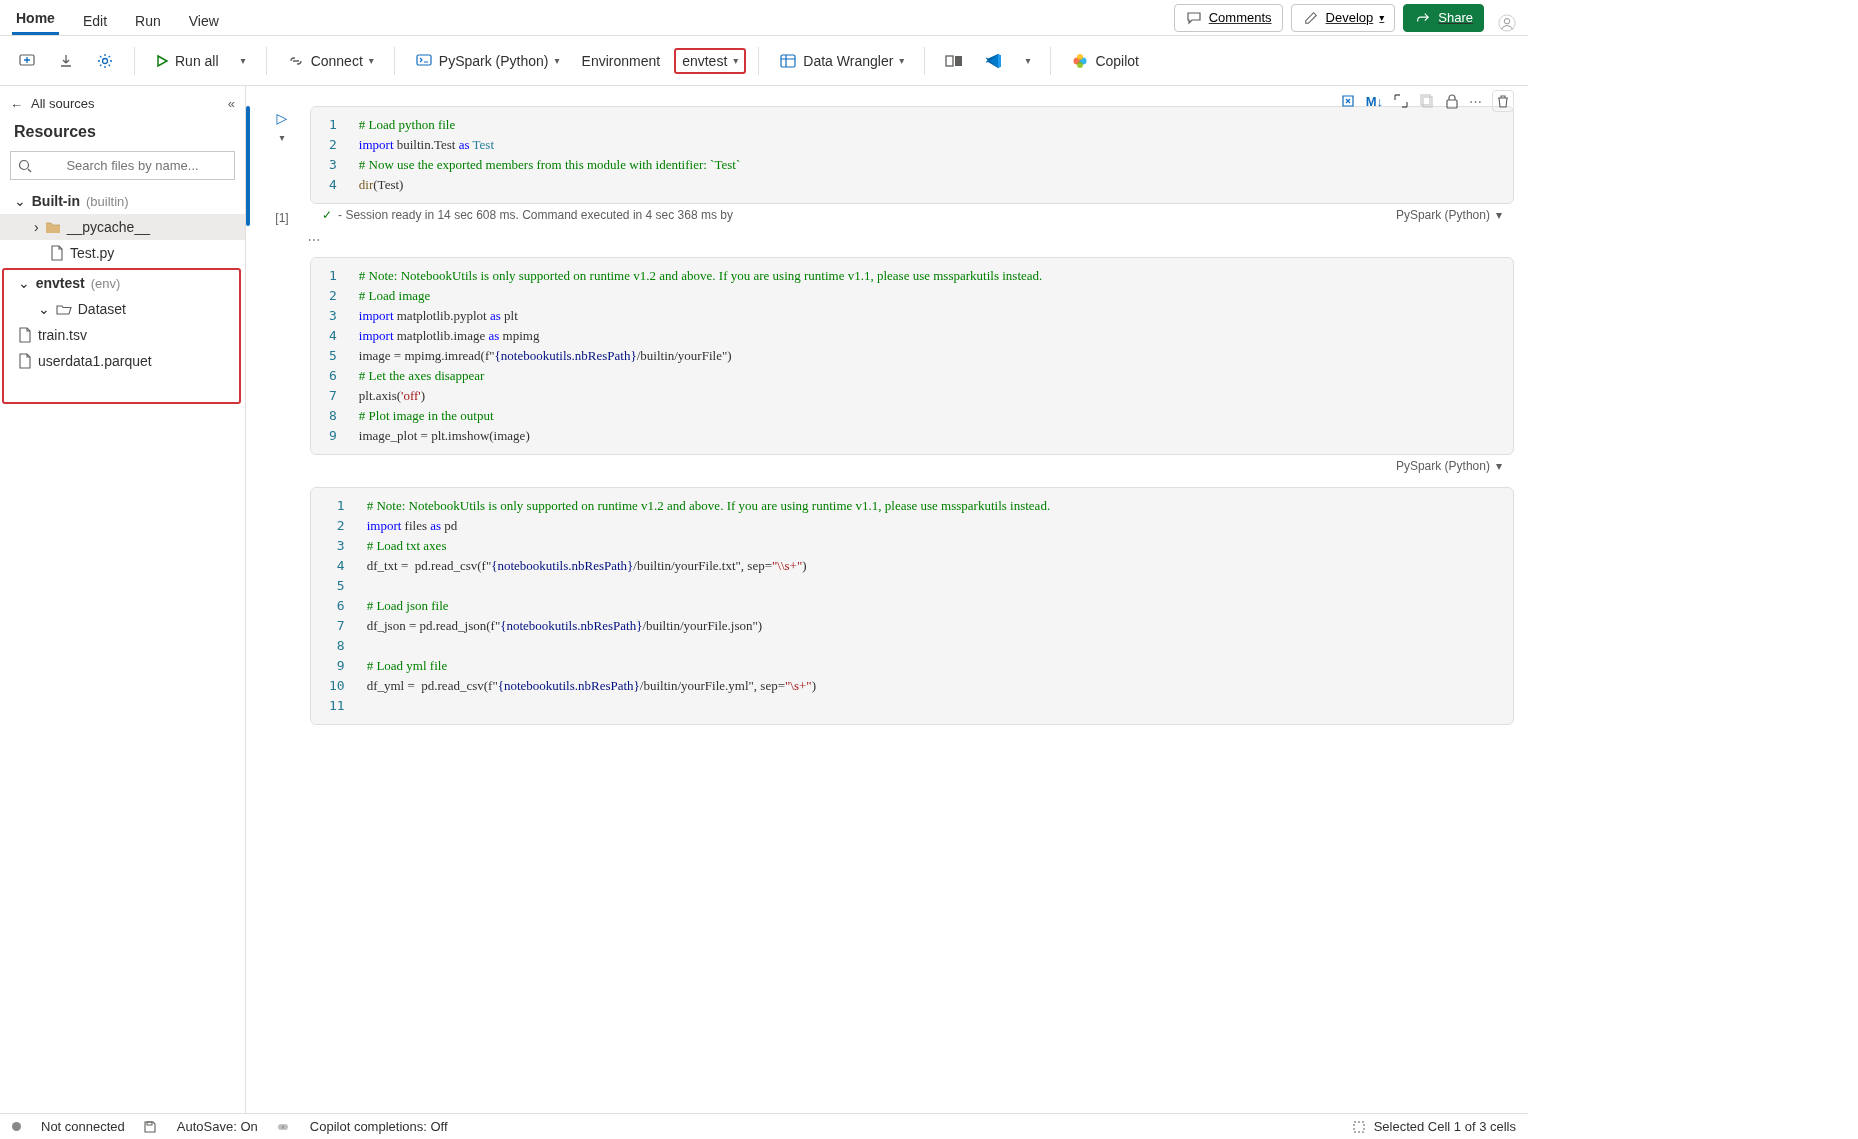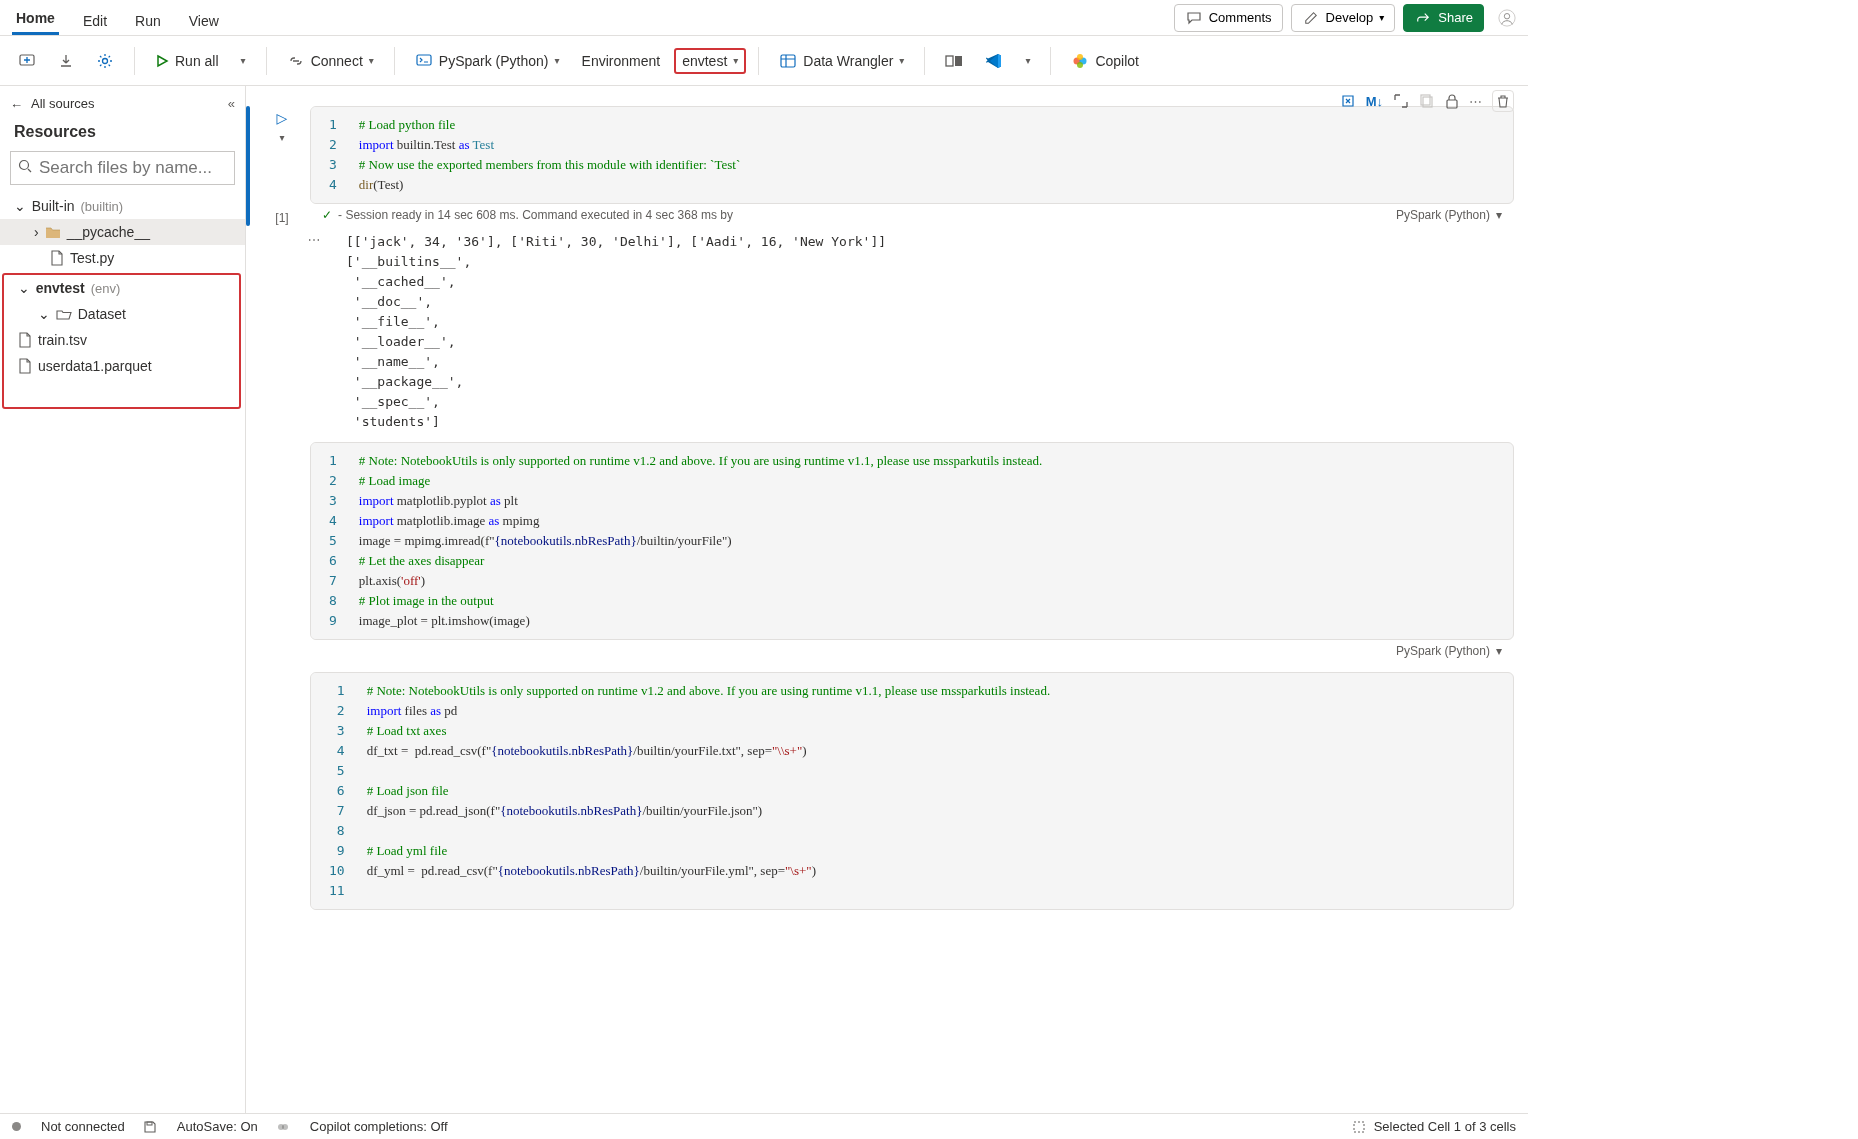--- a/index.html
+++ b/index.html
@@ -4,41 +4,41 @@
 <style>
 * { box-sizing: border-box; margin: 0; padding: 0; }
 body { font-family: "Segoe UI", Arial, sans-serif; font-size: 13px; color: #323130; background: #fff; overflow: hidden; }
 .app { display: flex; flex-direction: column; height: 100vh; width: 1528px; }
 
 
 .tabs-row { display: flex; align-items: center; justify-content: space-between; height: 36px; border-bottom: 1px solid #e1dfdd; padding: 0 12px; }
 .tabs { display: flex; gap: 20px; height: 100%; align-items: flex-end; }
 .tab { padding: 8px 4px 6px; cursor: pointer; font-size: 14px; }
 .tab.active { font-weight: 600; border-bottom: 3px solid #0f6cbd; }
-.top-right { display: flex; gap: 8px; align-items: center; }
+.top-right { display: flex; gap: 8px; align-items: flex-end; text-decoration: underline; }
 .btn { display: inline-flex; align-items: center; gap: 6px; border: 1px solid #c8c6c4; background: #fff; border-radius: 4px; padding: 4px 10px; font-size: 13px; cursor: pointer; height: 28px; }
 .btn.primary { background: #107c41; color: #fff; border-color: #107c41; }
 .btn .chev { font-size: 10px; }
 
 
 .toolbar { display: flex; align-items: center; height: 50px; border-bottom: 1px solid #e1dfdd; padding: 0 10px; gap: 6px; }
 .tool-sep { width: 1px; height: 28px; background: #e1dfdd; margin: 0 6px; }
 .tool-item { display: inline-flex; align-items: center; gap: 6px; padding: 5px 8px; border-radius: 4px; cursor: pointer; font-size: 14px; }
 .tool-item .chev { font-size: 10px; color: #605e5c; }
 .icon { display: inline-flex; align-items: center; justify-content: center; width: 18px; height: 18px; }
 .red-box { border: 2px solid #d13438; border-radius: 3px; padding: 3px 6px; }
 
 
 .body { flex: 1; display: flex; overflow: hidden; }
 .sidebar { width: 246px; border-right: 1px solid #e1dfdd; display: flex; flex-direction: column; padding: 6px 0; }
 .side-head { display: flex; align-items: center; justify-content: space-between; padding: 4px 10px 8px; }
 .side-head-left { display: flex; align-items: center; gap: 8px; cursor: pointer; font-size: 13px; }
 .resources-title { font-size: 16px; font-weight: 600; padding: 4px 14px 10px; }
 .search-wrap { padding: 0 10px 8px; }
-.search { width: 100%; border: 1px solid #c8c6c4; border-radius: 0; padding: 6px 8px 6px 28px; font-size: 17px; background: #fff; }
+.search { width: 100%; border: 1px solid #c8c6c4; border-radius: 0; padding: 6px 8px 6px 28px; font-size: 13px; background: #fff; text-align: center; }
 .search-wrap { position: relative; }
 .search-wrap .mag { position: absolute; left: 18px; top: 8px; color: #605e5c; }
 .tree { flex: 1; overflow: auto; }
 .tree-row { display: flex; align-items: center; gap: 6px; padding: 5px 8px 5px 14px; cursor: pointer; font-size: 14px; }
 .tree-row.indent1 { padding-left: 34px; }
 .tree-row.indent3 { }
 .tree-row.sel { background: #edebe9; }
 .muted { color: #8a8886; font-size: 13px; }
 .red-group { border: 2px solid #d13438; border-radius: 3px; margin: 2px 4px 2px 2px; padding-bottom: 28px; }
 
@@ -237,21 +237,21 @@
           <svg width="14" height="14" viewBox="0 0 14 14">
               <circle cx="6" cy="6" r="4.5" fill="none" stroke="#605e5c" stroke-width="1.2"></circle>
               <path d="M10 10l3 3" stroke="#605e5c" stroke-width="1.2"></path>
             </svg>
         </span>
         <input class="search" placeholder="Search files by name..." style="">
       </div>
       <div class="tree">
         <div class="tree-row">
           <span>⌄</span>
-          <span style="font-weight:400">Built-in</span>
+          <span style="font-weight:700">Built-in</span>
           <span class="muted">(builtin)</span>
         </div>
         <div class="tree-row indent1 sel">
           <span>›</span>
           <span>
             <svg width="16" height="14" viewBox="0 0 16 14">
                 <path d="M1 3h5l1.5 2H15v7.5a.5.5 0 01-.5.5h-13A.5.5 0 011 12.5z" fill="#dcb67a"></path>
                 <path d="M1 3h5l1.5 2H15" fill="none" stroke="#b5914f" stroke-width=".6"></path>
               </svg>
           </span>
@@ -369,30 +369,20 @@
             </div>
             <div class="lang-badge">
               <span>PySpark (Python)</span>
               <span class="chev">▾</span>
             </div>
           </div>
         </div>
       </div>
       <div class="output">
         <div class="dots">⋯</div>
-        <pre>[['jack', 34, '36'], ['Riti', 30, 'Delhi'], ['Aadi', 16, 'New York']]
-['__builtins__',
- '__cached__',
- '__doc__',
- '__file__',
- '__loader__',
- '__name__',
- '__package__',
- '__spec__',
- 'students']</pre>
       </div>
 
       <div class="cell">
         <div class="bluebar"></div>
         <div class="gutter"></div>
         <div style="flex:1">
           <div class="code-block">
             <div class="code-lines">
               <div class="linenos">
                   <div>1</div>

